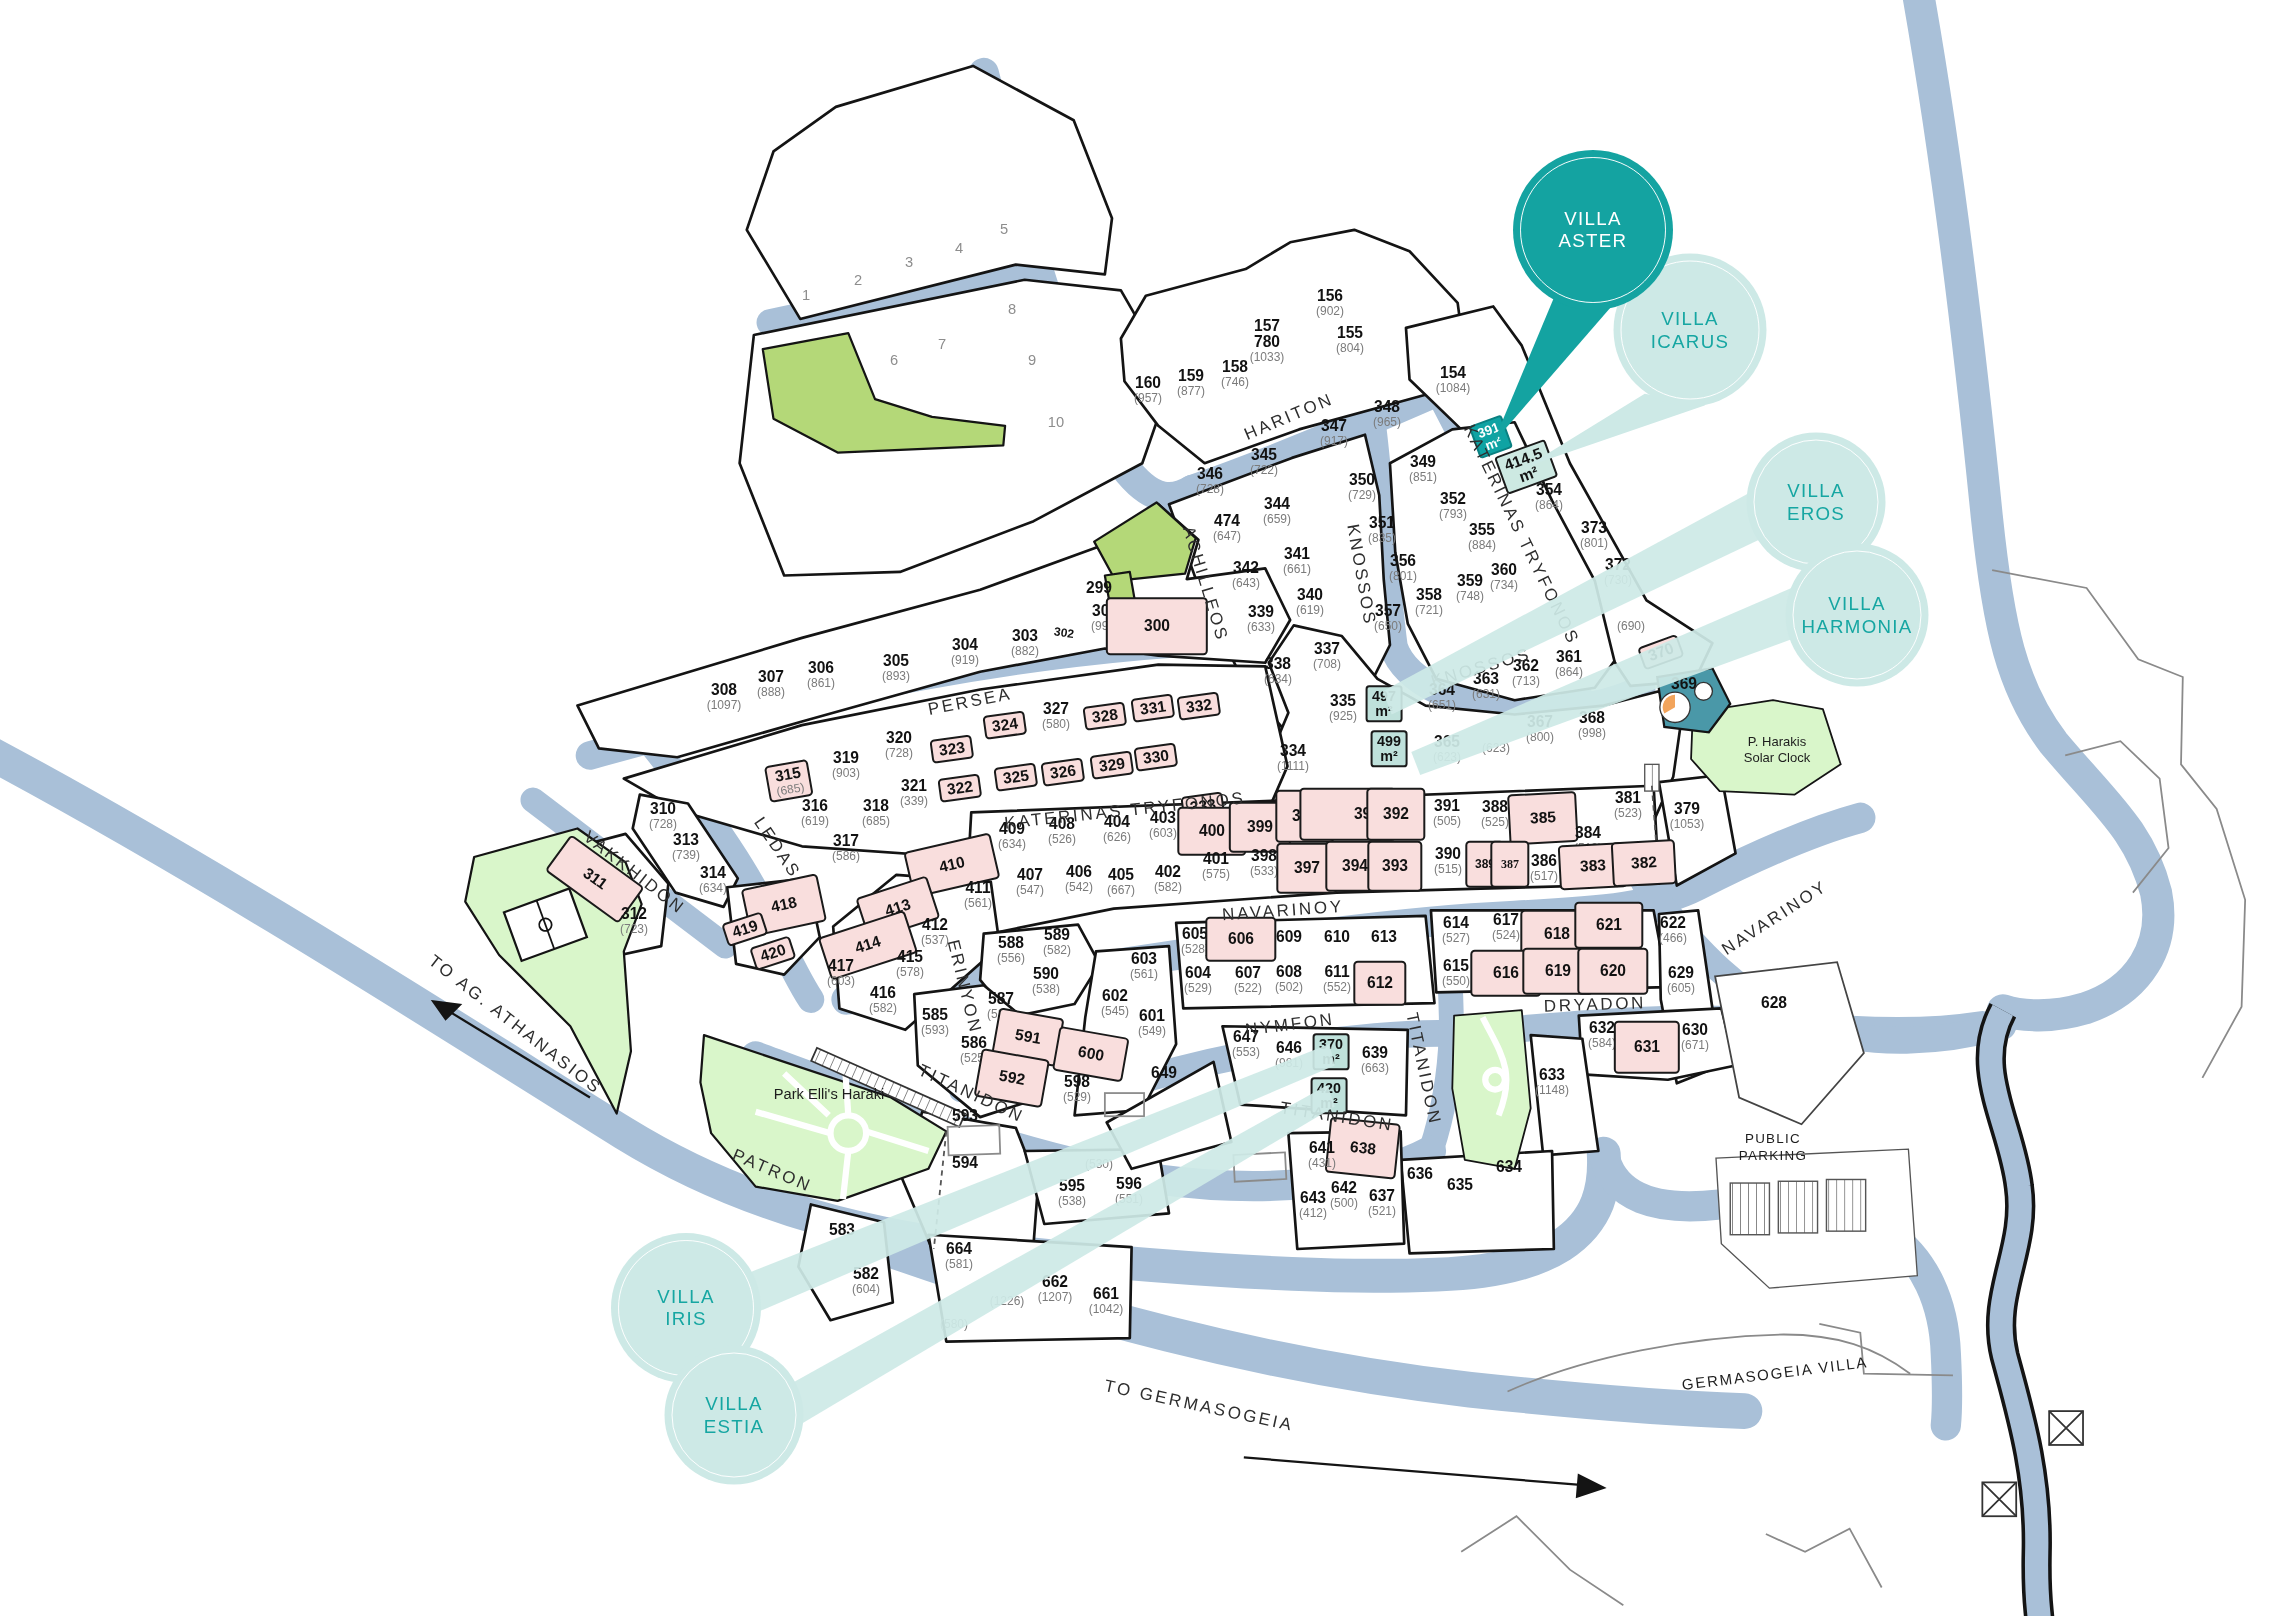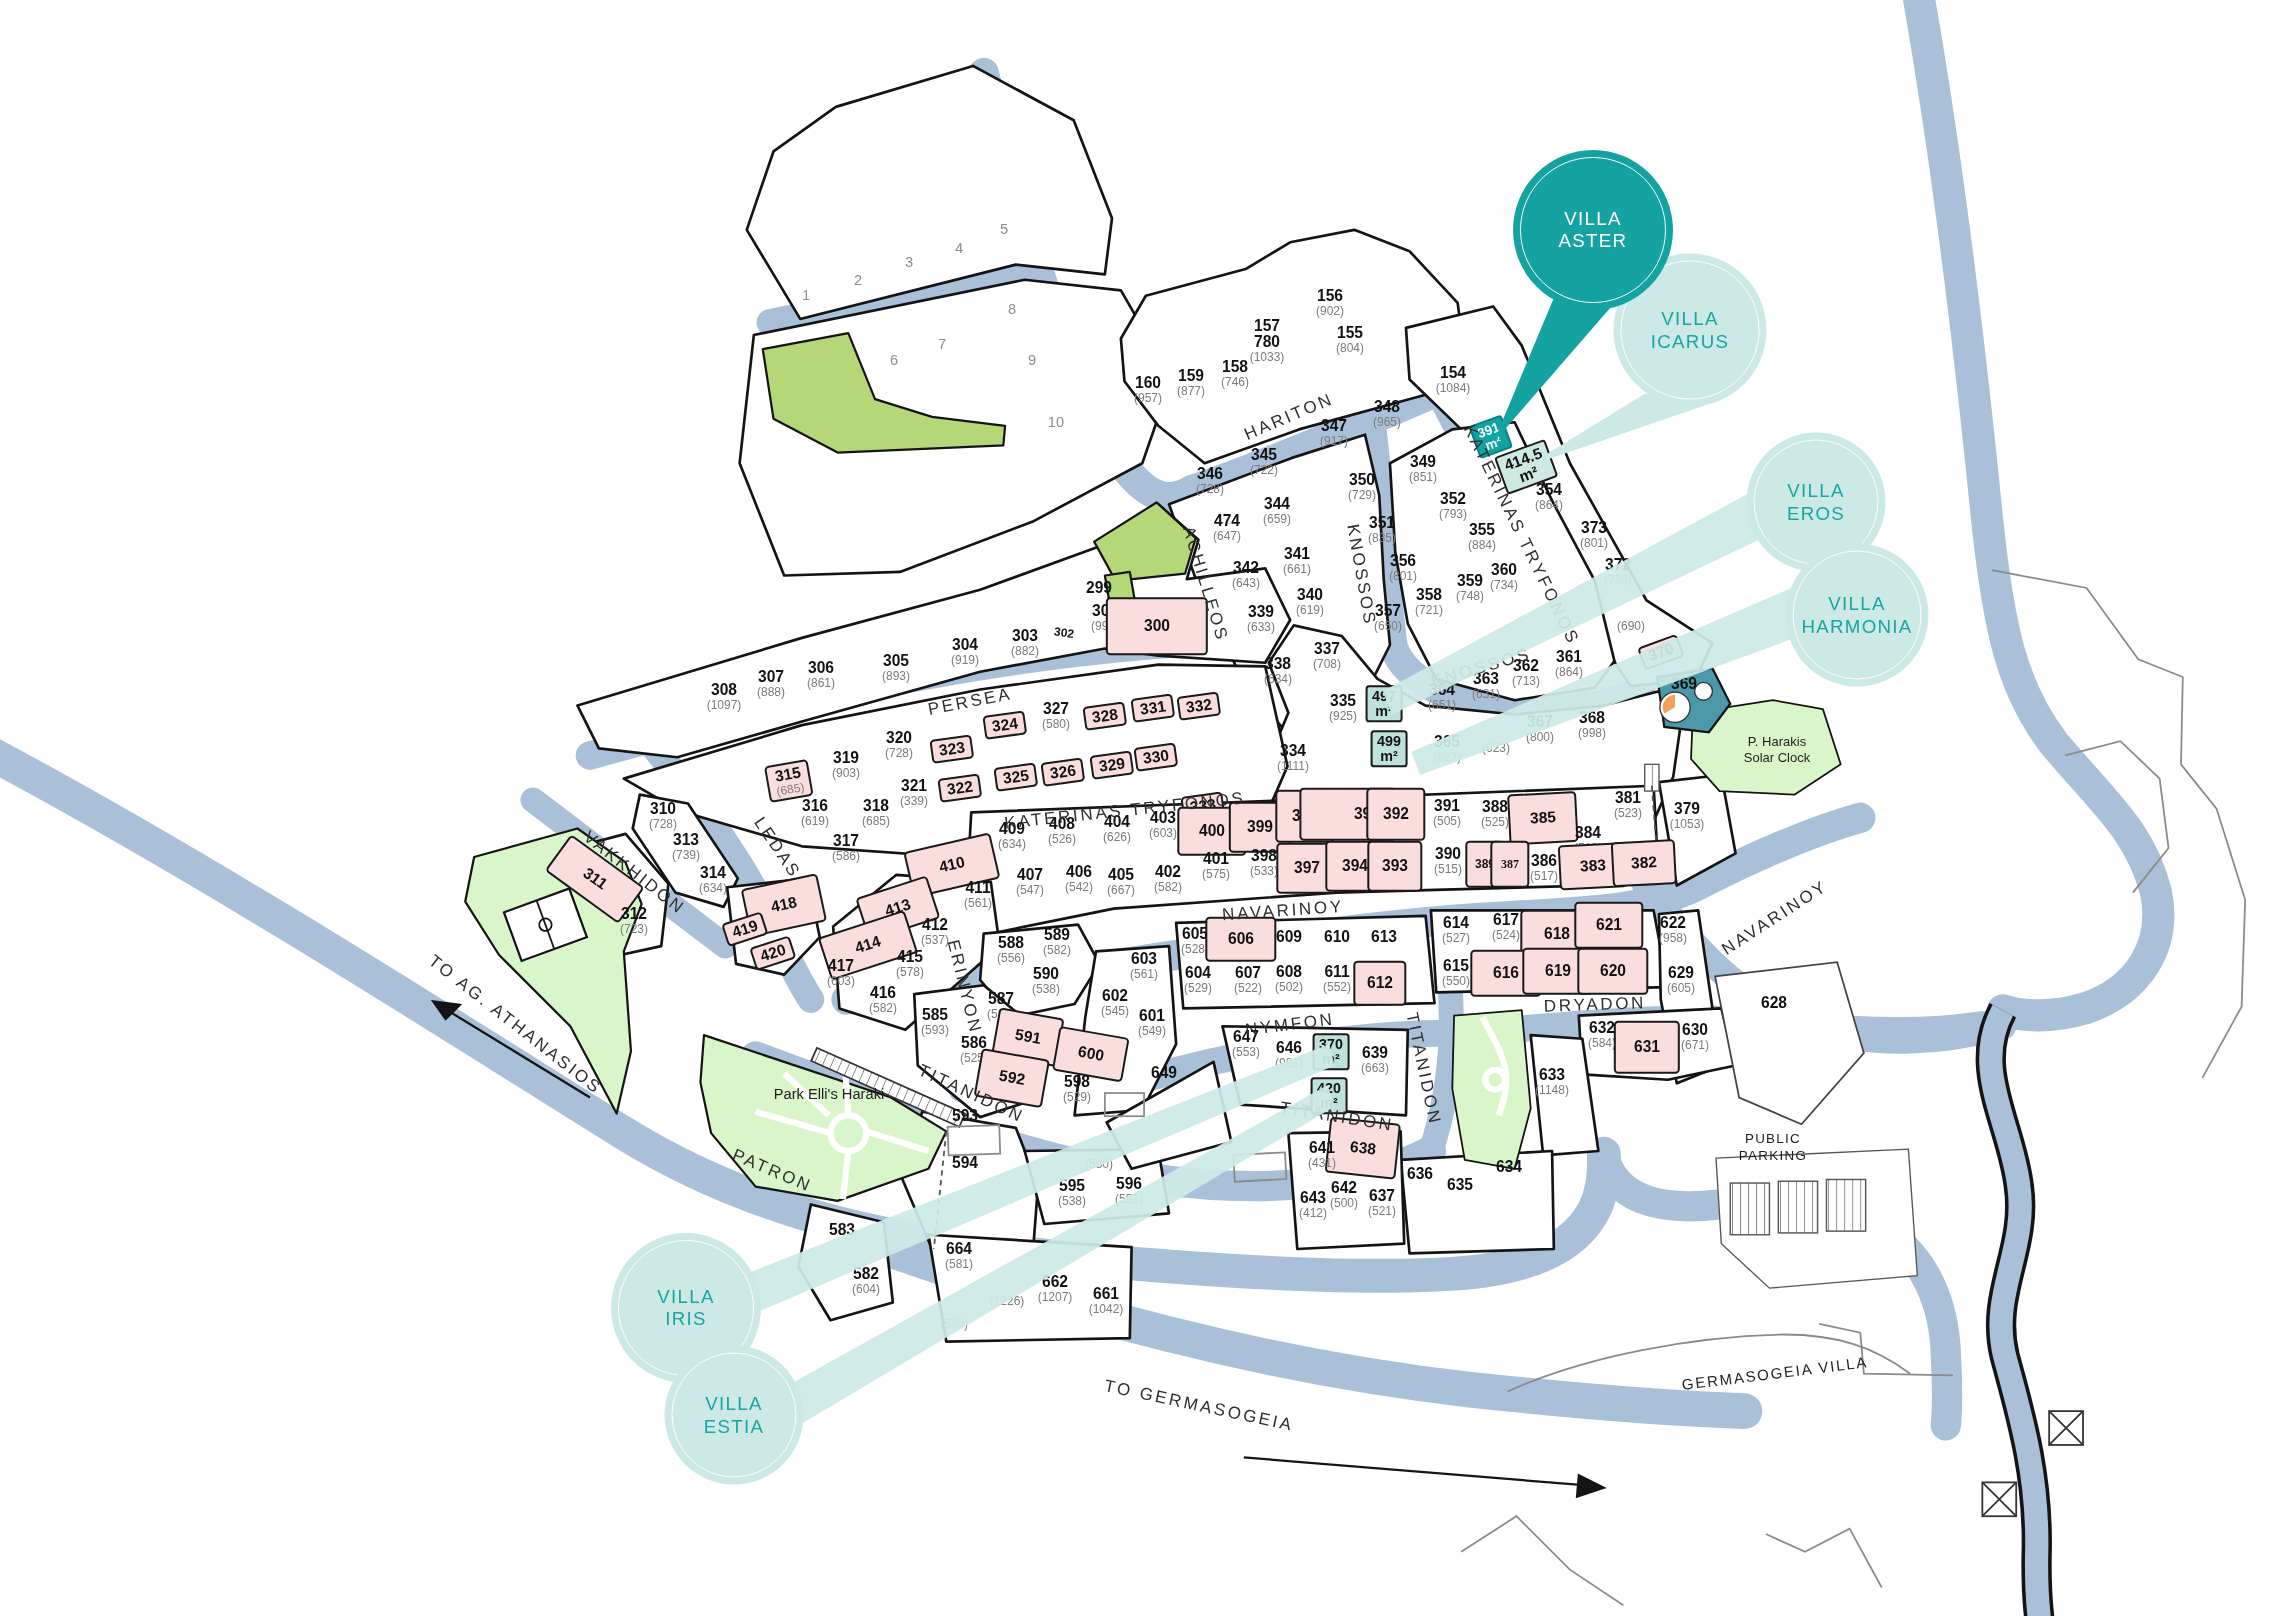--- a/index.html
+++ b/index.html
@@ -800,21 +800,21 @@
         <div class="pa">(524)</div>
       </div>
       <div class="plot pink" style="left: 1557px; top: 934px; min-width: 57px; min-height: 41px; transform: translate(-50%, -50%);">
         <div class="pn">618</div>
       </div>
       <div class="plot pink" style="left: 1609px; top: 925px; min-width: 53px; min-height: 39px; transform: translate(-50%, -50%);">
         <div class="pn">621</div>
       </div>
       <div class="plot white" style="left: 1673px; top: 930px; transform: translate(-50%, -50%);">
         <div class="pn">622</div>
-        <div class="pa">(958)</div>
+        <div class="pa">(466)</div>
       </div>
       <div class="plot white" style="left: 1456px; top: 973px; transform: translate(-50%, -50%);">
         <div class="pn">615</div>
         <div class="pa">(550)</div>
       </div>
       <div class="plot pink" style="left: 1506px; top: 973px; min-width: 55px; min-height: 39px; transform: translate(-50%, -50%);">
         <div class="pn">616</div>
       </div>
       <div class="plot pink" style="left: 1558px; top: 971px; min-width: 55px; min-height: 39px; transform: translate(-50%, -50%);">
         <div class="pn">619</div>

